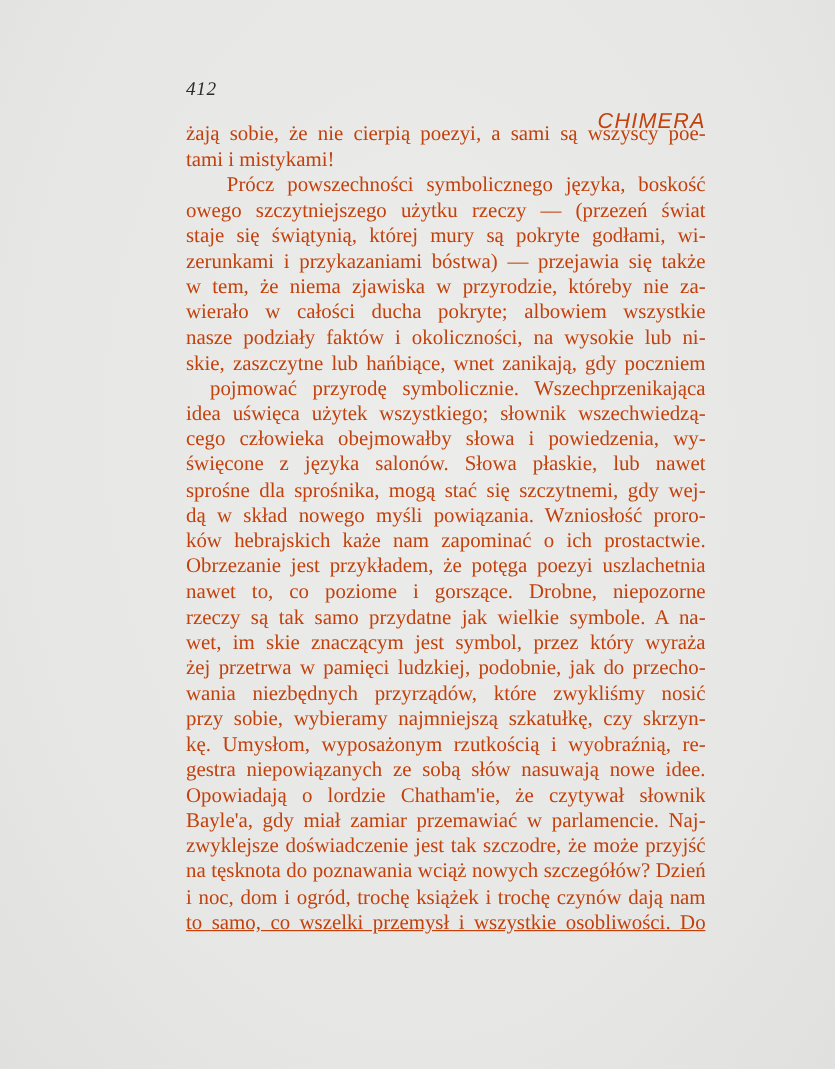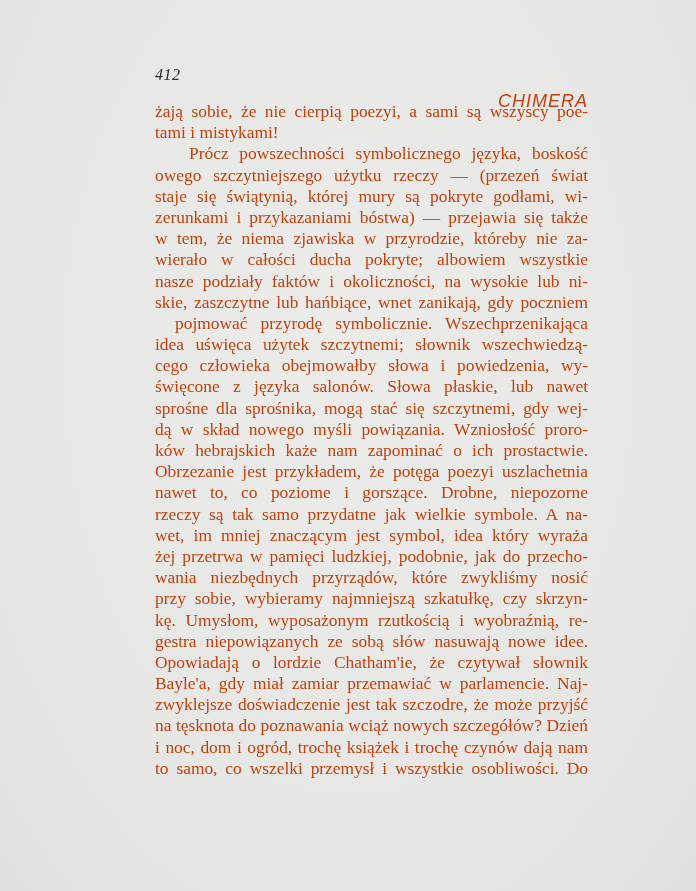--- a/index.html
+++ b/index.html
@@ -89,35 +89,35 @@
       <span class="line last">tami i mistykami!</span>
       <span class="line indent" style="white-space: normal; overflow: hidden;">Prócz powszechności symbolicznego języka, boskość</span>
       <span class="line" style="white-space: normal; overflow: hidden;">owego szczytniejszego użytku rzeczy — (przezeń świat</span>
       <span class="line" style="white-space: normal; overflow: hidden;">staje się świątynią, której mury są pokryte godłami, wi-</span>
       <span class="line" style="white-space: normal; overflow: hidden;">zerunkami i przykazaniami bóstwa) — przejawia się także</span>
       <span class="line" style="white-space: normal; overflow: hidden;">w tem, że niema zjawiska w przyrodzie, któreby nie za-</span>
       <span class="line" style="white-space: normal; overflow: hidden;">wierało w całości ducha pokryte; albowiem wszystkie</span>
       <span class="line" style="white-space: normal; overflow: hidden;">nasze podziały faktów i okoliczności, na wysokie lub ni-</span>
       <span class="line" style="white-space: normal; overflow: hidden;">skie, zaszczytne lub hańbiące, wnet zanikają, gdy poczniem</span>
       <span class="line" style="white-space: normal; overflow: hidden; margin-left: 20px;">pojmować przyrodę symbolicznie. Wszechprzenikająca</span>
-      <span class="line" style="white-space: normal; overflow: hidden;">idea uświęca użytek szczytnemi; słownik wszechwiedzą-</span>
+      <span class="line" style="white-space: normal; overflow: hidden;">idea uświęca użytek wszystkiego; słownik wszechwiedzą-</span>
       <span class="line" style="white-space: normal; overflow: hidden;">cego człowieka obejmowałby słowa i powiedzenia, wy-</span>
       <span class="line" style="white-space: normal; overflow: hidden;">święcone z języka salonów. Słowa płaskie, lub nawet</span>
       <span class="line" style="white-space: normal; overflow: hidden;">sprośne dla sprośnika, mogą stać się szczytnemi, gdy wej-</span>
       <span class="line" style="white-space: normal; overflow: hidden;">dą w skład nowego myśli powiązania. Wzniosłość proro-</span>
       <span class="line" style="white-space: normal; overflow: hidden; font-family: Liberation Serif, serif;">ków hebrajskich każe nam zapominać o ich prostactwie.</span>
       <span class="line" style="white-space: normal; overflow: hidden;">Obrzezanie jest przykładem, że potęga poezyi uszlachetnia</span>
       <span class="line" style="white-space: normal; overflow: hidden;">nawet to, co poziome i gorszące. Drobne, niepozorne</span>
       <span class="line" style="white-space: normal; overflow: hidden;">rzeczy są tak samo przydatne jak wielkie symbole. A na-</span>
-      <span class="line" style="white-space: normal; overflow: hidden;">wet, im mniej znaczącym jest symbol, idea który wyraża</span>
+      <span class="line" style="white-space: normal; overflow: hidden;">wet, im skie znaczącym jest symbol, przez który wyraża</span>
       <span class="line" style="white-space: normal; overflow: hidden;">żej przetrwa w pamięci ludzkiej, podobnie, jak do przecho-</span>
       <span class="line" style="white-space: normal; overflow: hidden;">wania niezbędnych przyrządów, które zwykliśmy nosić</span>
       <span class="line" style="white-space: normal; overflow: hidden;">przy sobie, wybieramy najmniejszą szkatułkę, czy skrzyn-</span>
       <span class="line" style="white-space: normal; overflow: hidden;">kę. Umysłom, wyposażonym rzutkością i wyobraźnią, re-</span>
       <span class="line" style="white-space: normal; overflow: hidden;">gestra niepowiązanych ze sobą słów nasuwają nowe idee.</span>
       <span class="line" style="white-space: normal; overflow: hidden;">Opowiadają o lordzie Chatham'ie, że czytywał słownik</span>
       <span class="line" style="white-space: normal; overflow: hidden;">Bayle'a, gdy miał zamiar przemawiać w parlamencie. Naj-</span>
       <span class="line" style="white-space: normal; overflow: hidden;">zwyklejsze doświadczenie jest tak szczodre, że może przyjść</span>
       <span class="line" style="white-space: normal; overflow: hidden;">na tęsknota do poznawania wciąż nowych szczegółów? Dzień</span>
       <span class="line" style="white-space: normal; overflow: hidden;">i noc, dom i ogród, trochę książek i trochę czynów dają nam</span>
-      <span class="line" style="white-space: normal; overflow: hidden;">to samo, co wszelki przemysł i wszystkie osobliwości. Do</span>
+      <span class="line" style="white-space: normal; overflow: hidden; text-decoration: underline;">to samo, co wszelki przemysł i wszystkie osobliwości. Do</span>
     </div>
 </div>
 
 </body></html>

